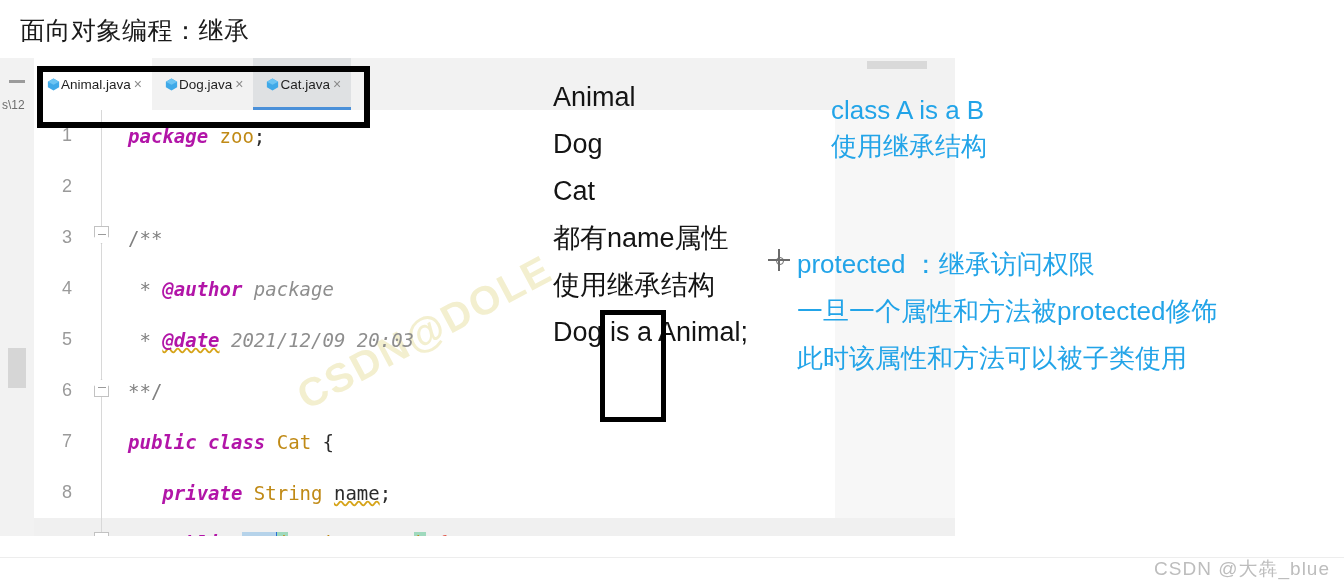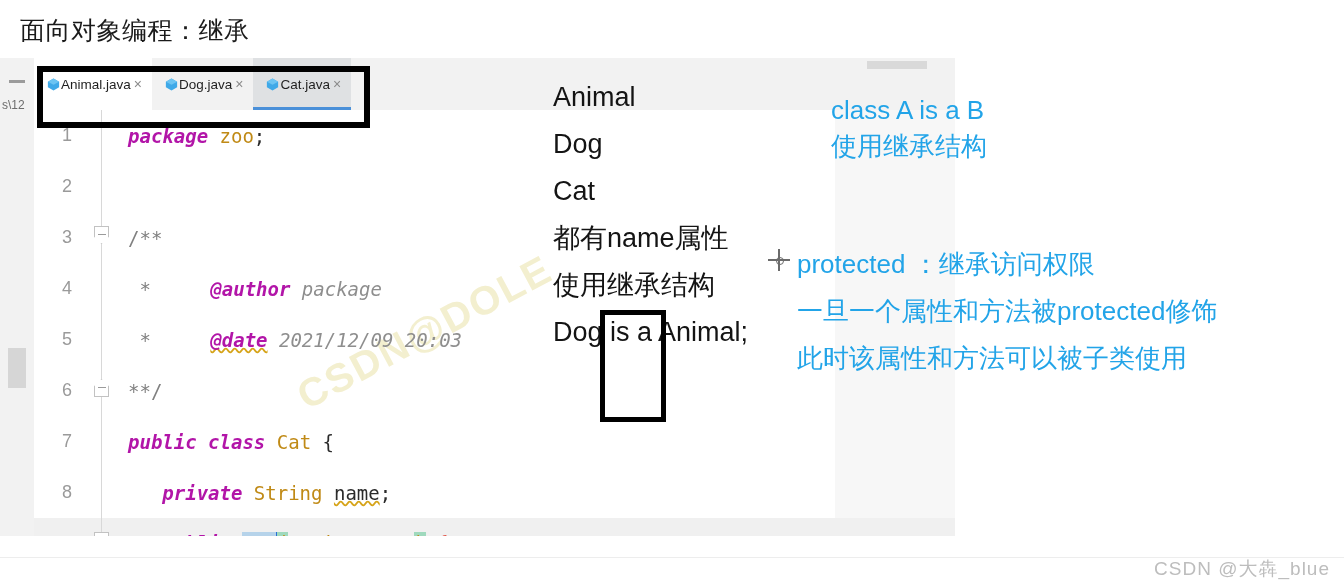--- a/index.html
+++ b/index.html
@@ -97,21 +97,21 @@
   }
   .fold-marker .bar{
     position:absolute;left:3px;top:7px;width:8px;height:1px;background:#9b9b9b;
   }
   .code-text{flex:1;padding-left:10px;}
 
   
   .kw{color:#b215a8;font-style:italic;font-weight:700;margin-top:20px;}
   .cls{color:#c08a16;text-align:right;}
   .cmt{color:#808080;}
-  .cmt-b{color:#b215a8;font-weight:700;font-style:italic;margin-left:48px;}
+  .cmt-b{color:#b215a8;font-weight:700;font-style:italic;}
   .cmt-i{color:#8e8e8e;font-style:italic;}
   .ident{color:#2b2b2b;}
   .punc{color:#2b2b2b;}
   .brace{color:#e2574c;}
   .sel-blue{background:#b6d3ea;color:#3d6fc4;}
   .sel-green{background:#9fd9bd;}
   .caret{display:inline-block;width:2px;height:23px;background:#2b6fd8;
          vertical-align:-5px;margin:0 -1px;}
   .squiggle{
     text-decoration:underline wavy #d6a419;text-decoration-skip-ink:none;

